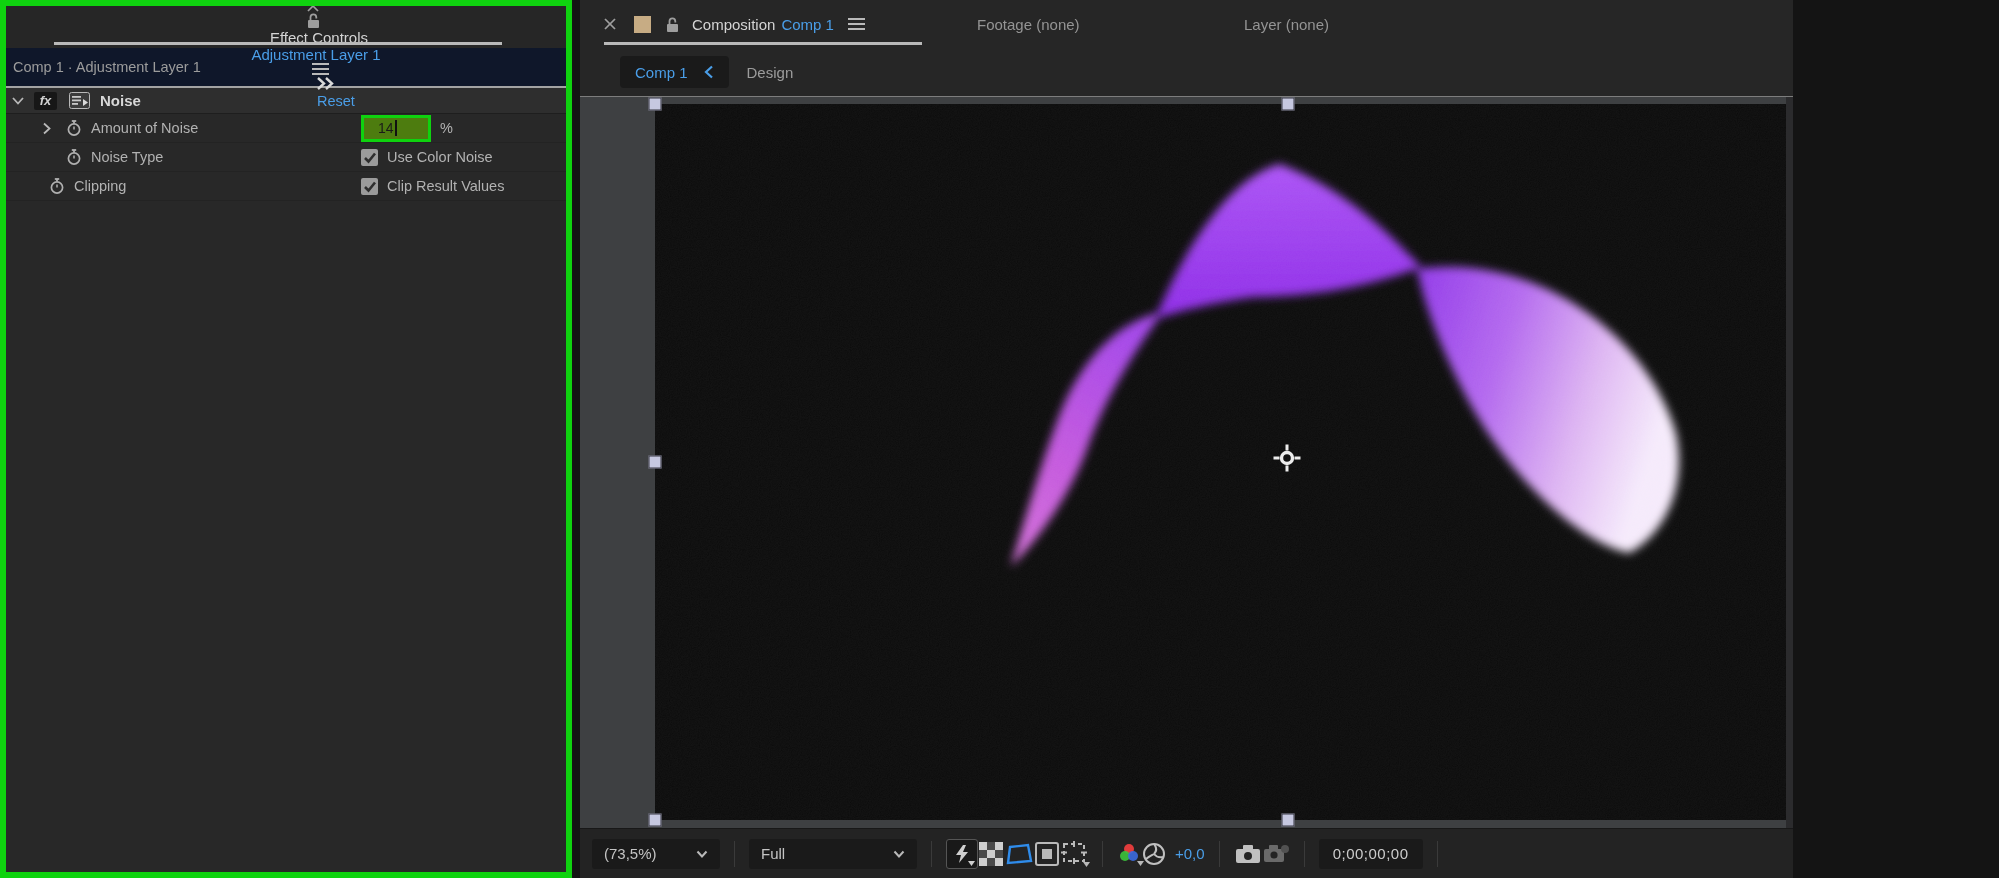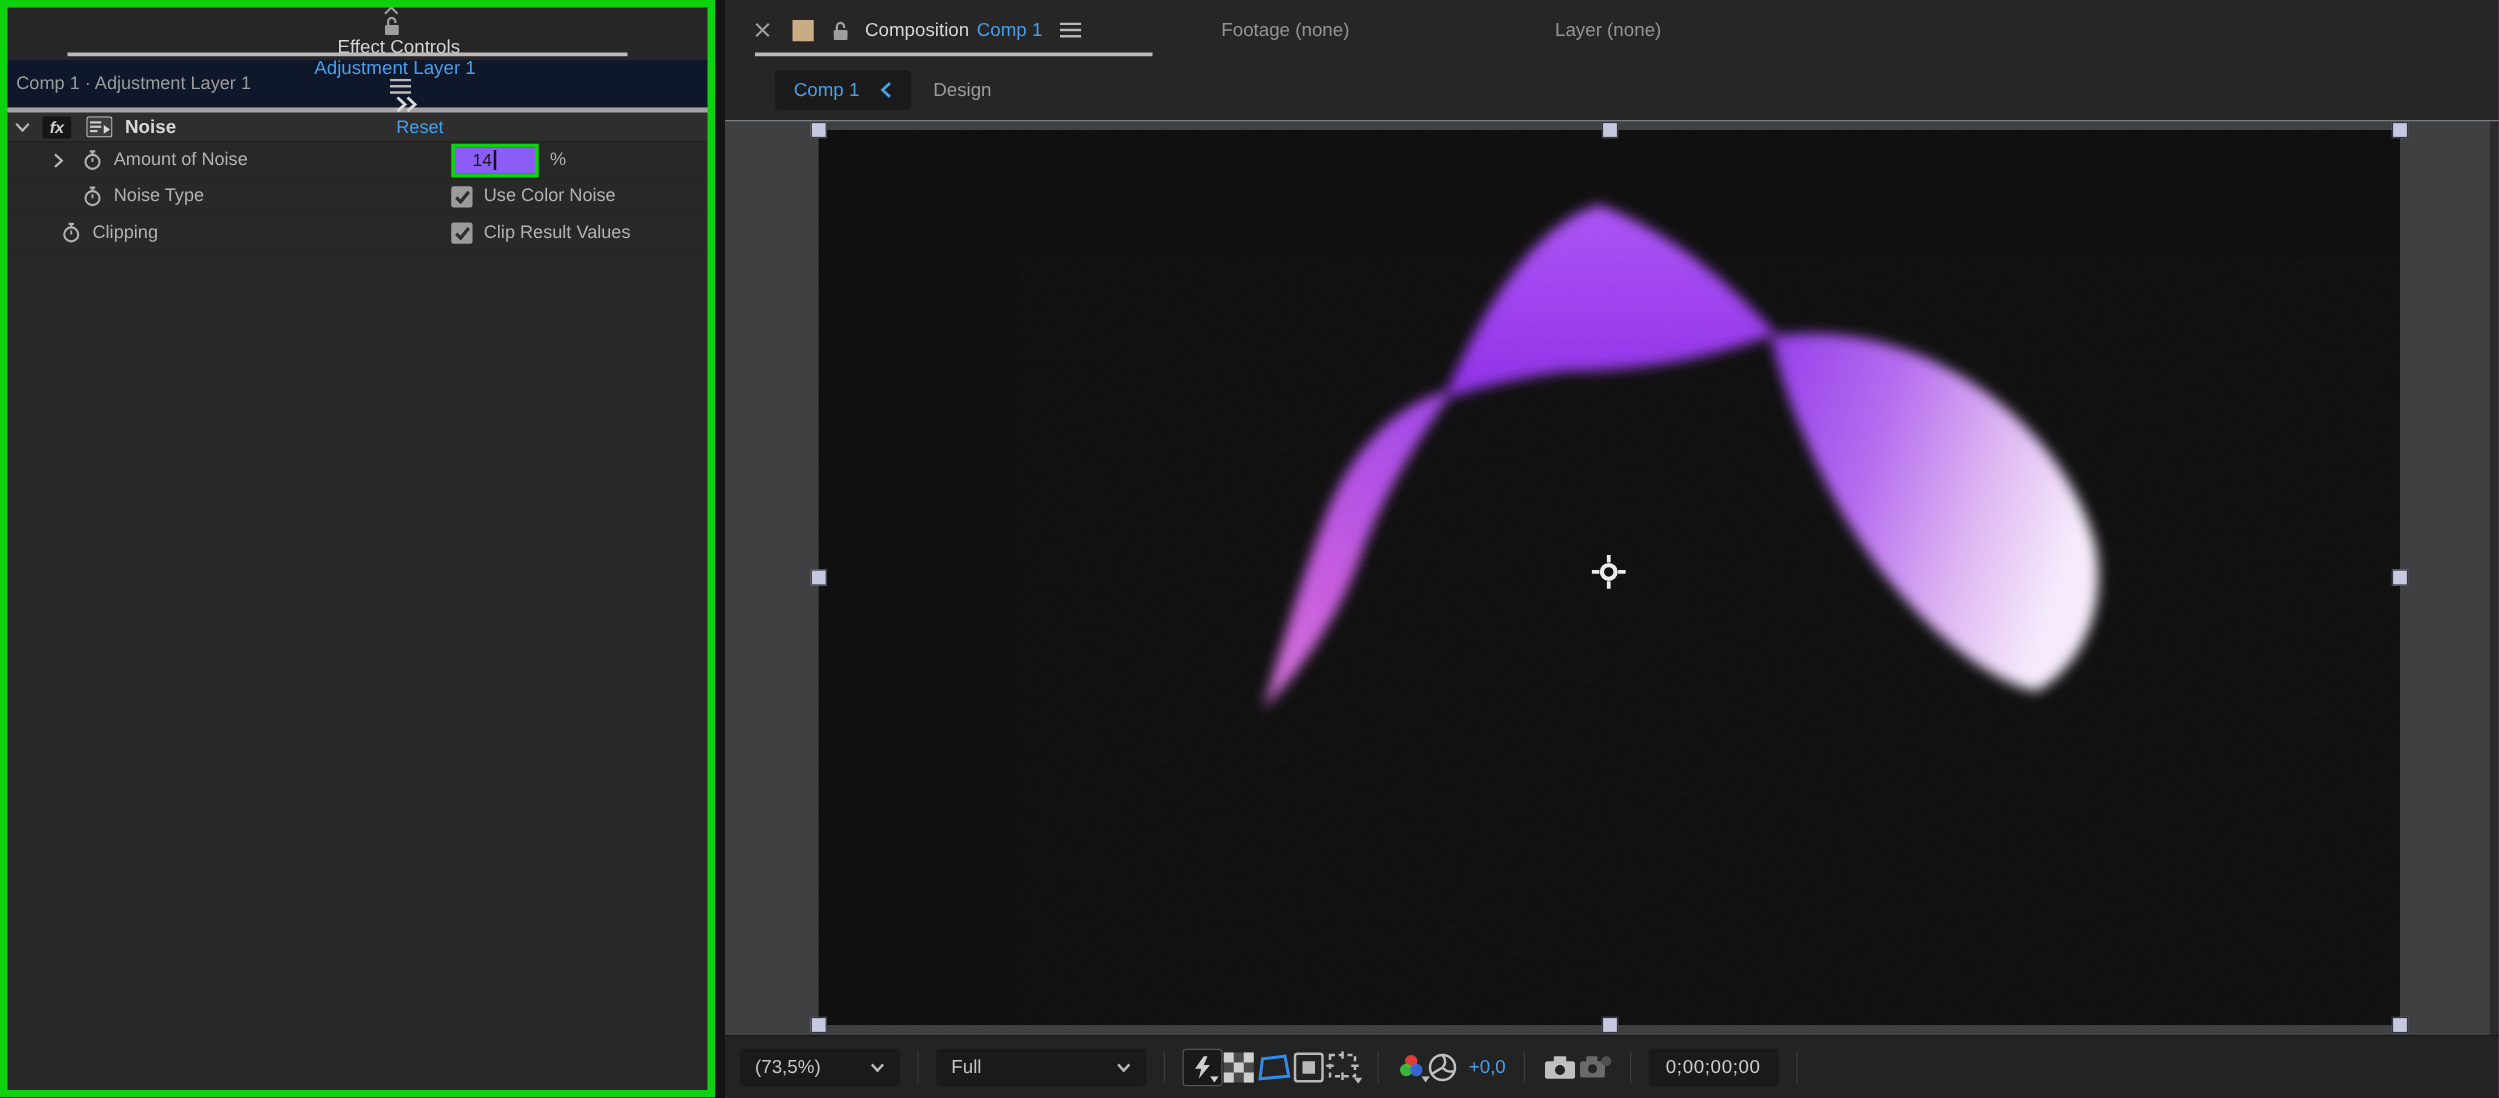--- a/index.html
+++ b/index.html
@@ -20,44 +20,44 @@
   .swatch-tan { background:#c7ac84; }
   .tab-title { color:#d4d4d4; font-size:15px; margin-left:12px; }
   .tab-link { color:#4a9ee8; font-size:15px; margin-left:6px; }
   .menu-icon { margin-left:14px; }
   .vert-div { width:1px; height:26px; background:#3d3d3d; margin-left:16px; }
   .dbl-chevron { margin-left:26px; }
 
   .lp-context { height:38px; line-height:38px; color:#9c9c9c; font-size:14.5px; padding-left:13px; background:#0f172a; }
 
   .fx-row { height:28px; display:flex; align-items:center; background:#2e2e2e;
-            border-top:4px solid #a3a3a3; border-bottom:1px solid #1e1e1e; }
+            border-top:2px solid #a3a3a3; border-bottom:1px solid #1e1e1e; }
   .prop-row { height:29px; display:flex; align-items:center; border-bottom:1px solid #232323;gap:44px; }
   .col-label { width:317px; display:flex; align-items:center; flex:none; }
   .col-value { display:flex; align-items:center; flex:none; }
   .fx-badge { width:23px; height:18px; background:#171717; color:#d2d2d2; font-size:13px; font-style:italic;
               font-weight:bold; display:flex; align-items:center; justify-content:center; border-radius:2px;
               margin-left:10px; }
   .effect-name { color:#d8d8d8; font-size:15px; font-weight:bold; margin-left:10px; }
   .reset-link { color:#4a9ee8; font-size:14.5px; }
   .prop-label { color:#b2b2b2; font-size:14.5px; margin-left:8px; }
   .green-box { border:3px solid #0fd20f; display:flex; }
-  .value-field { width:64px; height:21px; background:#8b5cf6; display:flex; align-items:center; }
+  .value-field { width:64px; height:21px; background:#4d7c0f; display:flex; align-items:center; }
   .value-text { color:#1a1a1a; font-size:14px; margin-left:14px; }
   .caret { width:2px; height:16px; background:#111; margin-left:1px; }
   .unit { color:#b2b2b2; font-size:14.5px; margin-left:9px; }
   .checkbox { width:17px; height:17px; background:#9b9b9b; border-radius:2px; display:flex;
               align-items:center; justify-content:center; }
   .cb-label { color:#b2b2b2; font-size:14.5px; margin-left:9px; }
 
   
   .panel-gap { position:absolute; left:572px; top:0; width:8px; height:878px; background:#141414; }
 
   
-  .right-panel { position:absolute; left:580px; top:0; width:1419px; height:878px; background:#ec4899; }
+  .right-panel { position:absolute; left:580px; top:0; width:1213px; height:878px; background:#d946ef; }
   .rp-tabbar { position:relative; height:48px; display:flex; align-items:center; padding-left:24px; background:#262626; }
   .rp-tabbar .tab-underline { position:absolute; left:24px; width:318px; bottom:3px; height:3px; background:#b9b9b9; }
   .ghost-tab { position:absolute; top:0; height:48px; display:flex; align-items:center;
                color:#949494; font-size:15px; } 
   .rp-navrow { height:48px; display:flex; align-items:center; background:#262626; }
   .nav-chip { margin-left:40px; height:32px; background:#1a1a1a; border-radius:4px; display:flex;
               align-items:center; padding:0 15px; gap:16px; }
   .nav-chip .nav-label { color:#4a9ee8; font-size:15px; }
   .nav-design { color:#9c9c9c; font-size:15px; margin-left:18px; }
   .rp-sep { height:1px; background:#7d7d7d; }

